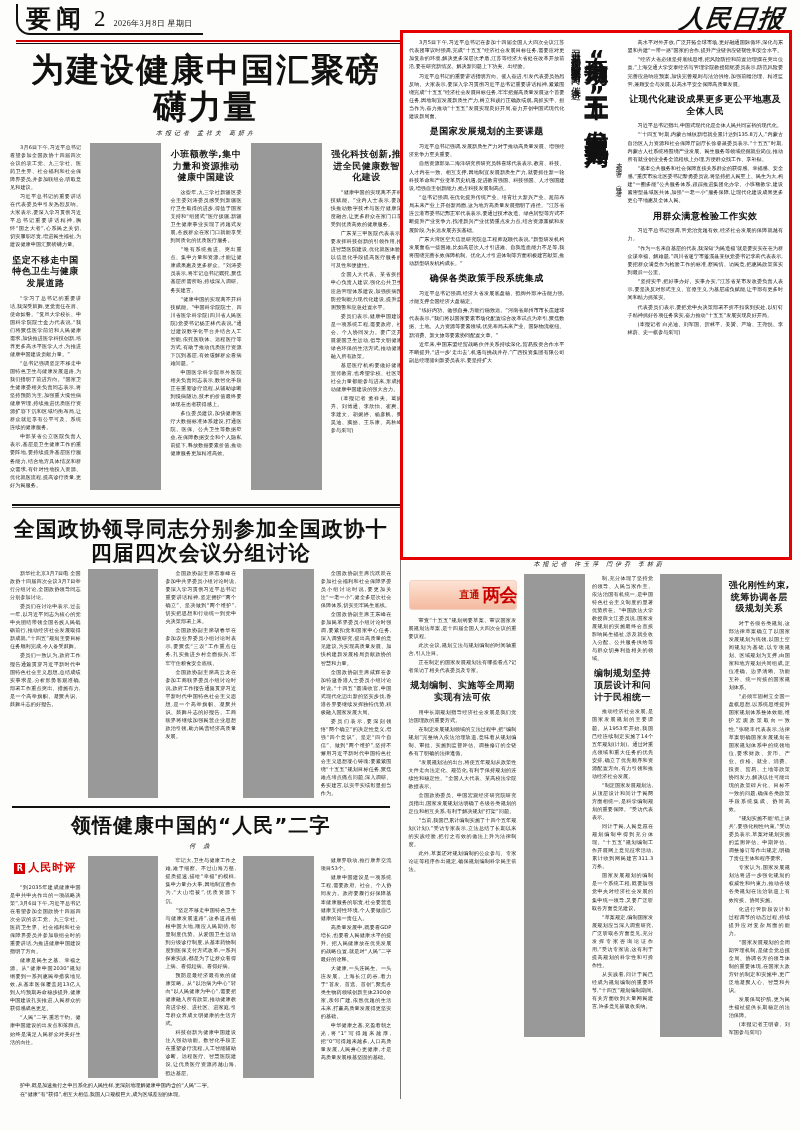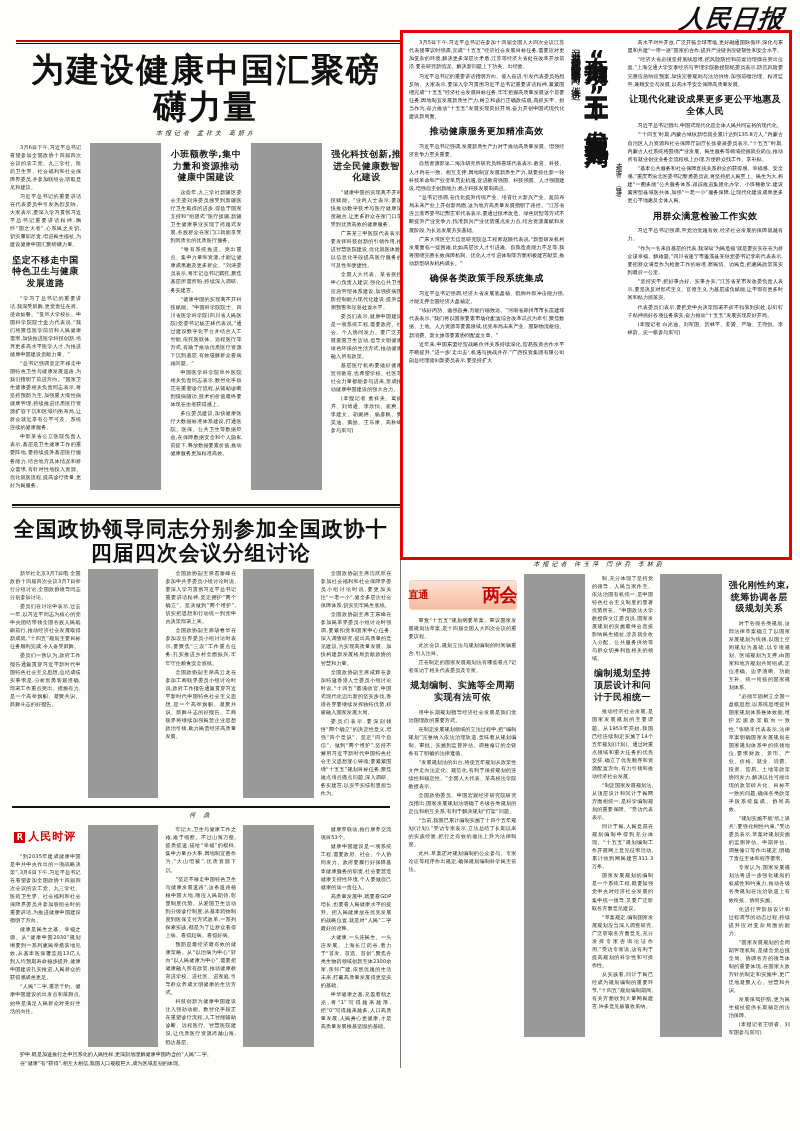--- a/index.html
+++ b/index.html
@@ -95,21 +95,21 @@
   .badge-mark{width:11px;height:11px;background:#d40000;color:#fff;font-size:8px;
               font-weight:bold;display:flex;align-items:center;justify-content:center;
               font-family:"DejaVu Sans",sans-serif;}
   .badge-text{font-size:11px;font-weight:bold;color:#d40000;letter-spacing:1px;
               font-family:Liberation Mono, monospace;}
 
   
   .lh-badge{
     margin:6px auto 6px;width:108px;height:30px;
     background:linear-gradient(180deg,#fde4d8 0%,#f8c9b2 60%,#f3b99e 100%);
-    border-radius:4px;display:flex;align-items:center;justify-content:space-between;gap:3px;
+    border-radius:4px;display:flex;align-items:center;justify-content:flex-end;gap:3px;
     box-shadow:0 0 0 1px #f3d3c4 inset;
   }
   .lh-small{font-size:10px;color:#c01000;font-weight:bold;font-family:"DejaVu Sans",sans-serif;}
   .lh-big{font-size:18px;color:#c80000;font-weight:bold;letter-spacing:-1px;
           font-family:"DejaVu Sans",sans-serif;line-height:1;}
 
   
   .lower{display:flex;gap:8px;}
   .half{flex:1;}
   .divider-v{width:1px;background:#777;}
@@ -120,20 +120,25 @@
   .tail{font-size:5.1px;line-height:1.58;text-align:justify;
         font-family:"DejaVu Sans",sans-serif;}
   .tail p{margin:0 0 1px;text-indent:10px;}
 </style>
 </head>
 <body>
 
 <div class="page">
 
   <div class="masthead">
+    <div class="sec-box">
+      <span class="sec-name">要闻</span>
+      <span class="sec-num">2</span>
+      <span class="sec-date">2026年3月8日 星期日</span>
+    </div>
     <div class="paper-logo">人民日报</div>
     <div class="rule-top"></div>
     <div class="rule-top2"></div>
   </div>
 
   <div class="story1">
     <div style="width:392px;">
       <div class="h1-main">为建设健康中国汇聚磅礴力量</div>
       <div class="byline">本报记者 孟祥夫 葛妍卉</div>
 
@@ -168,21 +173,21 @@
       </div>
     </div>
   </div>
 
   <div class="feature">
     <div class="feature-inner">
 
       <div class="fcol">
         <p>3月5日下午,习近平总书记在参加十四届全国人大四次会议江苏代表团审议时强调,完成“十五五”经济社会发展目标任务,需要应对更加复杂的环境,解决更多深层次矛盾,江苏等经济大省处在改革开放前沿,要在研究新情况、解决新问题上下功夫、出经验。</p>
         <p>习近平总书记的重要讲话指明方向、催人奋进,引发代表委员热烈反响。大家表示,要深入学习贯彻习近平总书记重要讲话精神,紧紧围绕完成“十五五”经济社会发展目标任务,牢牢把握高质量发展这个首要任务,因地制宜发展新质生产力,树立和践行正确政绩观,真抓实干、担当作为,奋力推动“十五五”发展实现良好开局,奋力开创中国式现代化建设新局面。</p>
-        <div class="sub-head">推动健康服务更加精准高效</div>
+        <div class="sub-head">是国家发展规划的主要课题</div>
         <p>习近平总书记强调,发展新质生产力对于推动高质量发展、增强经济竞争力至关重要。</p>
         <p>自然资源部第二海洋研究所研究员韩喜球代表表示,教育、科技、人才内在一致、相互支撑,因地制宜发展新质生产力,就要抓住新一轮科技革命和产业变革历史机遇,促进教育强国、科技强国、人才强国建设,增强自主创新能力,抢占科技发展制高点。</p>
         <p>“总书记强调,在优化提升传统产业、培育壮大新兴产业、超前布局未来产业上开创新局面,这为地方高质量发展指明了路径。”江苏省连云港市委书记邢正军代表表示,要通过技术改造、绿色转型等方式不断提升产业竞争力,找准新兴产业优势重点发力点,结合资源禀赋和发展阶段,为长远发展夯实基础。</p>
         <p>广东大湾区空天信息研究院总工程师赵颖代表说,“新型研发机构发展面临一些困难,比如高层次人才引进难、自我造血能力不足等,我将围绕完善长效保障机制、优化人才引进体制等方面积极建言献策,推动新型研发机构成长。”</p>
         <div class="sub-head">确保各类政策手段系统集成</div>
         <p>习近平总书记强调,经济大省发展底盘稳、抵御外部冲击能力强,才能支撑全国经济大盘稳定。</p>
         <p>“练好内功、做强自身,方能行稳致远。”河南省郑州市市长庄建球代表表示,“我们将以国家要素市场化配置综合改革试点为牵引,聚焦数据、土地、人力资源等要素领域,优先布局未来产业、国际物流枢纽、新消费、新文旅等要素协同配置文章。”</p>
         <p>近年来,中国东盟经贸战略伙伴关系持续深化,贸易投资合作水平不断提升,“进一步‘走出去’,机遇与挑战并存,”广西投资集团有限公司副总经理骆剑新委员表示,要坚持扩大</p>
       </div>
 
@@ -234,20 +239,21 @@
         <div class="vsep"></div>
         <div class="body-col">
           <p>全国政协副主席沈跃跃在参加社会福利和社会保障界委员小组讨论时说,要更加关注“一老一小”,健全多层次社会保障体系,切实兜牢民生底线。</p>
           <p>全国政协副主席王东峰在参加民革界委员小组讨论时强调,要紧扣党和国家中心任务,深入调查研究,提出高质量的意见建议,为实现高质量发展、加快构建新发展格局贡献政协的智慧和力量。</p>
           <p>全国政协副主席咸辉在参加特邀香港人士委员小组讨论时说,“十四五”圆满收官,中国式现代化迈出新的坚实步伐,香港各界要继续发挥独特优势,积极融入国家发展大局。</p>
           <p>委员们表示,要深刻领悟“两个确立”的决定性意义,增强“四个意识”、坚定“四个自信”、做到“两个维护”,坚持不懈用习近平新时代中国特色社会主义思想凝心铸魂;要紧紧围绕“十五五”规划目标任务,聚焦难点堵点痛点问题,深入调研、务实建言,以实干实绩彰显担当作为。</p>
         </div>
       </div>
 
       <div class="hr-heavy" style="margin-top:8px;"></div>
+      <div class="h3-main">领悟健康中国的“人民”二字</div>
       <div class="byline">何 鼎</div>
       <div class="mini3">
         <div class="body-col">
           <div class="col-badge">
             <span class="badge-mark">R</span>
             <span class="badge-text">人民时评</span>
           </div>
           <p>“到2035年建成健康中国是中共中央作出的一项战略决策”,3月6日下午,习近平总书记在看望参加全国政协十四届四次会议的农工党、九三学社、医药卫生界、社会福利和社会保障界委员并参加联组会时的重要讲话,为推进健康中国建设指明了方向。</p>
           <p>健康是民生之基、幸福之源。从“健康中国2030”规划纲要到一系列惠民举措落地见效,从基本医保覆盖超13亿人到人均预期寿命稳步提升,健康中国建设扎实推进,人民群众的获得感成色更足。</p>
           <p>“人民”二字,重若千钧。健康中国建设的出发点和落脚点,始终是满足人民群众对美好生活的向往。</p>

